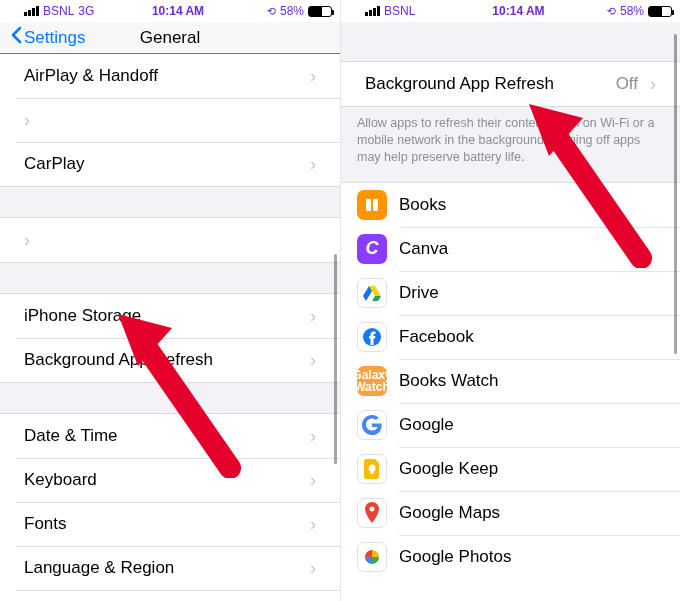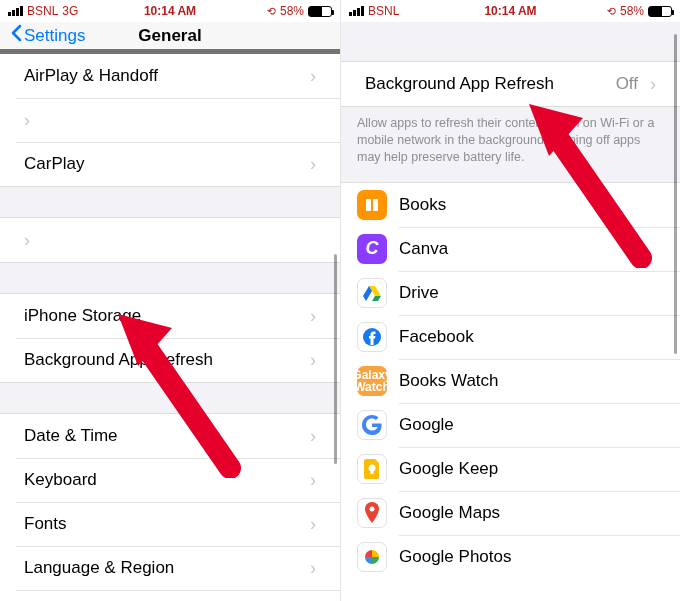--- a/index.html
+++ b/index.html
@@ -29,21 +29,22 @@
 
   
   .status-bar {
     height: 22px;
     display: flex;
     align-items: center;
     justify-content: space-between;
     padding: 0 8px;
     font-size: 12px;
     font-weight: 500;
-    color: #b91c1c;
+    color: #6d28d9;
+    margin-left: 16px;
   }
   .status-left, .status-right { display: flex; align-items: center; gap: 4px; }
   .status-left { flex: 1; justify-content: flex-start; }
   .status-center { flex: 1; text-align: center; font-weight: 600; }
   .status-right { flex: 1; justify-content: flex-end; }
   .signal-bars { display: inline-flex; align-items: flex-end; gap: 1px; }
   .signal-bars span { width: 3px; background: #000; }
   .signal-bars span:nth-child(1){height:4px;}
   .signal-bars span:nth-child(2){height:6px;}
   .signal-bars span:nth-child(3){height:8px;}
@@ -60,36 +61,36 @@
   .battery .fill { background: #000; height: 100%; width: 58%; }
 
   
   .nav-bar {
     height: 32px;
     display: flex;
     align-items: center;
     padding: 0 10px;
     position: relative;
     background: #f7f7f7;
-    border-bottom: 5px solid #737373;
+    border-bottom: 1px solid #737373;
   }
   .nav-back {
     color: #007aff;
     font-size: 17px;
     display: flex;
     align-items: center;
     gap: 2px;
     z-index: 2;
   }
   .nav-title {
     position: absolute;
     left: 0; right: 0;
     text-align: center;
     font-size: 17px;
-    font-weight: 700;
+    font-weight: 400;
     color: #000;
   }
 
   
   .list { flex: 1; overflow: hidden; position: relative; }
   .group-gap { height: 32px; background: #f2f2f7; border-top: 1px solid #dcdcdc; border-bottom: 1px solid #dcdcdc; }
   .group-gap.first { border-top: none; height: 12px; }
   .row {
     display: flex;
     align-items: center;

